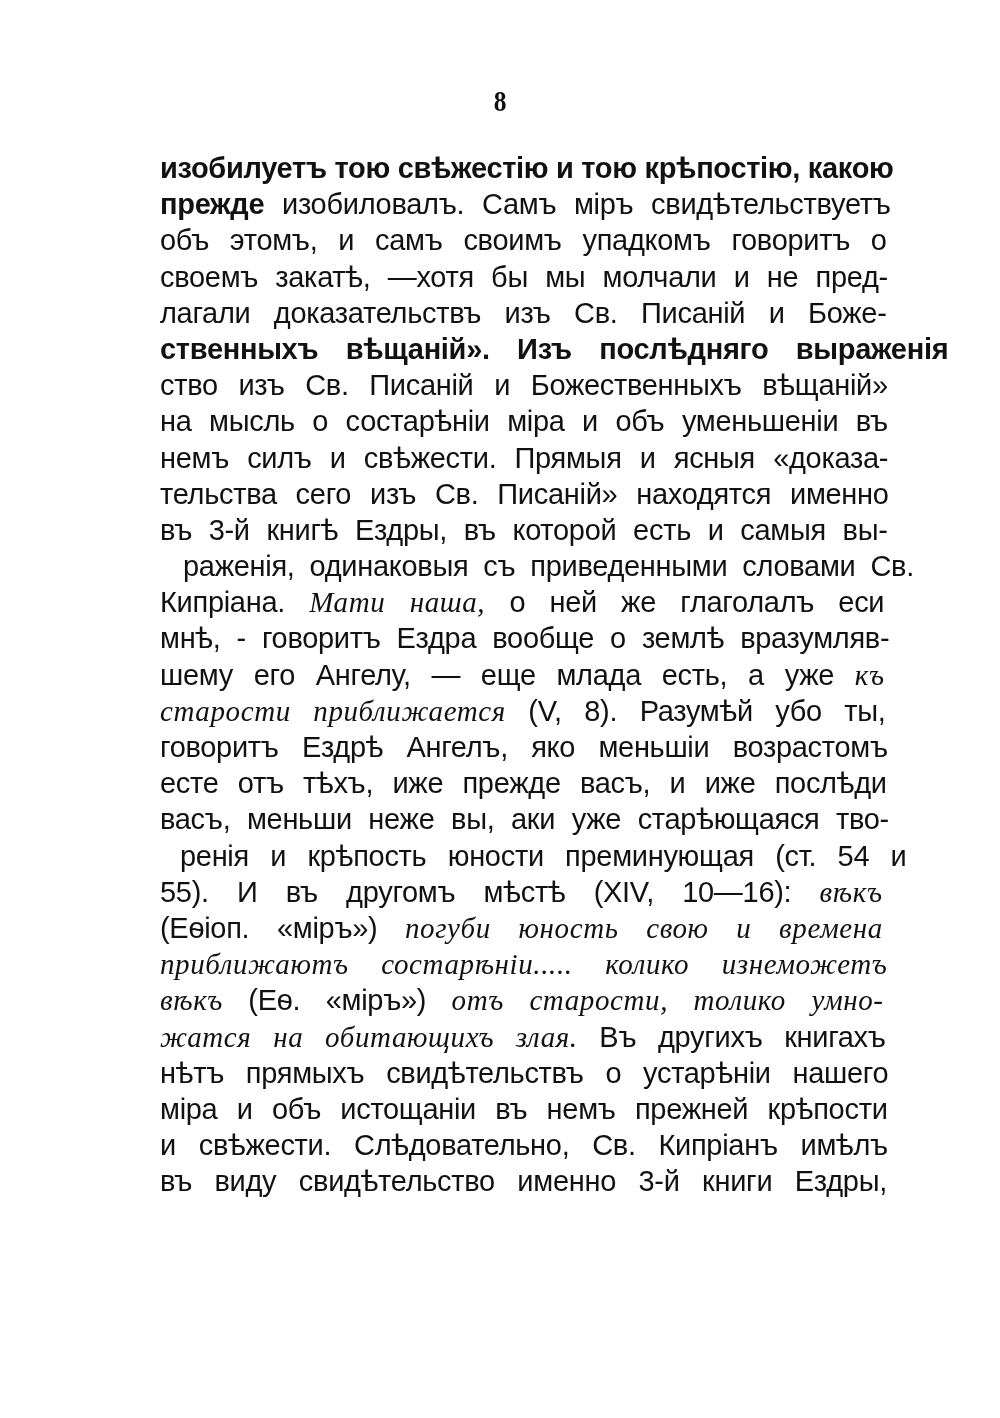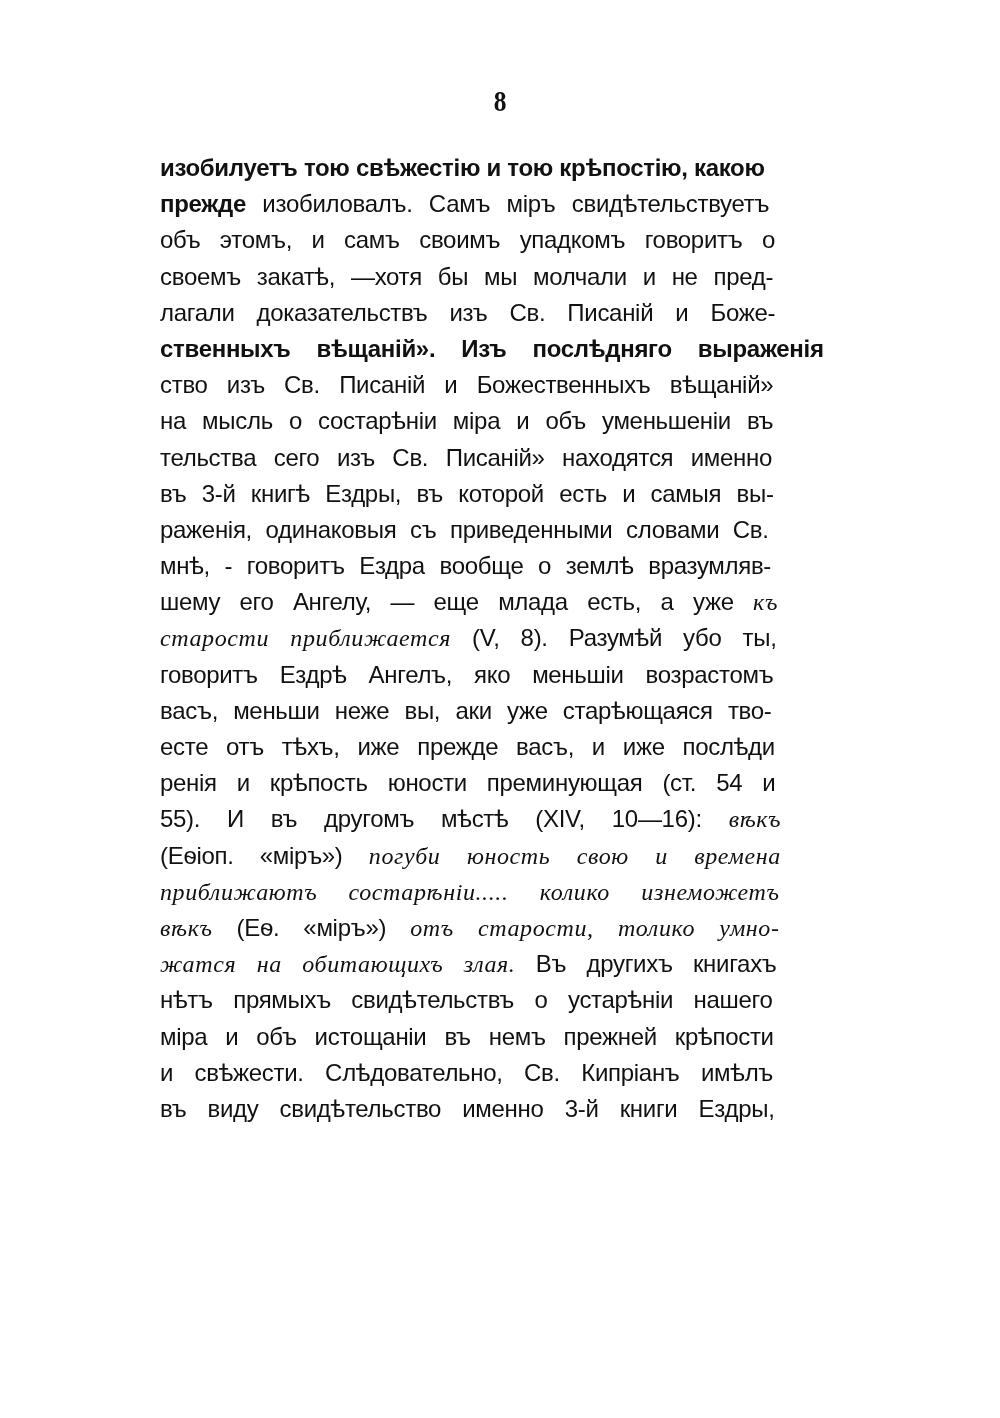--- a/index.html
+++ b/index.html
@@ -29,21 +29,21 @@
   .text-block {
     position: absolute;
     top: 150px;
     left: 160px;
     width: 682px;
   }
   .line {
     display: block;
     height: 36.2px;
     line-height: 36.2px;
-    font-size: 24px;
+    font-size: 29px;
     white-space: nowrap;
     text-align: justify;
     text-align-last: justify;
     font-family: "Liberation Sans Narrow", "Liberation Sans", "DejaVu Sans", sans-serif;
     font-stretch: condensed;
     letter-spacing: -0.3px;
   }
   .seg { white-space: pre; }
   .it {
     font-family: "Liberation Serif", "DejaVu Serif", serif;
@@ -63,30 +63,32 @@
 
 <div class="text-block" id="text-block">
     <div class="line"><span class="squeeze" style="transform: scaleX(0.999588);"><span class="seg b">изобилуетъ тою свѣжестію и тою крѣпостію, какою</span></span></div>
     <div class="line"><span class="squeeze"><span class="seg b" style="word-spacing: 9.98047px;">прежде</span><span class="seg" style="word-spacing: 9.98047px; margin-top: 30px;"> изобиловалъ. Самъ міръ свидѣтельствуетъ</span></span></div>
     <div class="line"><span class="squeeze"><span class="seg" style="word-spacing: 13.1094px;">объ этомъ, и самъ своимъ упадкомъ говоритъ о</span></span></div>
     <div class="line"><span class="squeeze"><span class="seg" style="word-spacing: 9.4375px;">своемъ закатѣ, —хотя бы мы молчали и не пред-</span></span></div>
     <div class="line"><span class="squeeze"><span class="seg" style="word-spacing: 15.6771px;">лагали доказательствъ изъ Св. Писаній и Боже-</span></span></div>
     <div class="line"><span class="squeeze"><span class="seg" style="word-spacing: 19.6445px; font-weight: bold;">ственныхъ вѣщаній». Изъ послѣдняго выраженія</span></span></div>
     <div class="line"><span class="squeeze"><span class="seg" style="word-spacing: 12.8724px;">ство изъ Св. Писаній и Божественныхъ вѣщаній»</span></span></div>
     <div class="line"><span class="squeeze"><span class="seg" style="word-spacing: 9.71484px;">на мысль о состарѣніи міра и объ уменьшеніи въ</span></span></div>
+    <div class="line"><span class="squeeze"><span class="seg" style="word-spacing: 10.3772px;">немъ силъ и свѣжести. Прямыя и ясныя «доказа-</span></span></div>
     <div class="line"><span class="squeeze"><span class="seg" style="word-spacing: 11.112px;">тельства сего изъ Св. Писаній» находятся именно</span></span></div>
     <div class="line"><span class="squeeze"><span class="seg" style="word-spacing: 8.95139px;">въ 3-й книгѣ Ездры, въ которой есть и самыя вы-</span></span></div>
-    <div class="line"><span class="squeeze"><span class="seg" style="word-spacing: 7.1875px;">раженія, одинаковыя съ приведенными словами Св.</span></span></div>
+    <div class="line"><span class="squeeze"><span class="seg" style="word-spacing: 7.1875px; margin-left: 23px;">раженія, одинаковыя съ приведенными словами Св.</span></span></div>
+    <div class="line"><span class="squeeze"><span class="seg" style="word-spacing: 16.4688px;">Кипріана. </span><span class="seg it" style="word-spacing: 16.4688px;">Мати наша,</span><span class="seg" style="word-spacing: 16.4688px;"> о ней же глаголалъ еси</span></span></div>
     <div class="line"><span class="squeeze"><span class="seg" style="word-spacing: 8.25223px;">мнѣ, - говоритъ Ездра вообще о землѣ вразумляв-</span></span></div>
     <div class="line"><span class="squeeze"><span class="seg" style="word-spacing: 12.9826px;">шему его Ангелу, — еще млада есть, а уже </span><span class="seg it" style="word-spacing: 12.9826px;">къ</span></span></div>
     <div class="line"><span class="squeeze"><span class="seg it" style="word-spacing: 14.6771px;">старости приближается</span><span class="seg" style="word-spacing: 14.6771px;"> (V, 8). Разумѣй убо ты,</span></span></div>
     <div class="line"><span class="squeeze"><span class="seg" style="word-spacing: 15.5094px;">говоритъ Ездрѣ Ангелъ, яко меньшіи возрастомъ</span></span></div>
+    <div class="line"><span class="squeeze"><span class="seg" style="word-spacing: 11.4551px;">есте отъ тѣхъ, иже прежде васъ, и иже послѣди</span></span></div>
     <div class="line"><span class="squeeze"><span class="seg" style="word-spacing: 8.79018px;">васъ, меньши неже вы, аки уже старѣющаяся тво-</span></span></div>
-    <div class="line"><span class="squeeze"><span class="seg" style="word-spacing: 11.4551px;">есте отъ тѣхъ, иже прежде васъ, и иже послѣди</span></span></div>
-    <div class="line"><span class="squeeze"><span class="seg" style="word-spacing: 13.5692px;">ренія и крѣпость юности преминующая (ст. 54 и</span></span></div>
+    <div class="line"><span class="squeeze"><span class="seg" style="word-spacing: 13.5692px; margin-left: 20px;">ренія и крѣпость юности преминующая (ст. 54 и</span></span></div>
     <div class="line"><span class="squeeze"><span class="seg" style="word-spacing: 20.5089px;">55). И въ другомъ мѣстѣ (XIV, 10—16): </span><span class="seg it" style="word-spacing: 20.5089px;">вѣкъ</span></span></div>
     <div class="line"><span class="squeeze"><span class="seg" style="word-spacing: 19.8385px;">(Еѳіоп. «міръ») </span><span class="seg it" style="word-spacing: 19.8385px;">погуби юность свою и времена</span></span></div>
     <div class="line"><span class="squeeze"><span class="seg it" style="word-spacing: 24.75px;">приближаютъ состарѣніи..... колико изнеможетъ</span></span></div>
     <div class="line"><span class="squeeze"><span class="seg it" style="word-spacing: 17.6432px;">вѣкъ</span><span class="seg" style="word-spacing: 17.6432px;"> (Еѳ. «міръ») </span><span class="seg it" style="word-spacing: 17.6432px;">отъ старости, толико умно-</span></span></div>
     <div class="line"><span class="squeeze"><span class="seg it" style="word-spacing: 13.9297px;">жатся на обитающихъ злая.</span><span class="seg" style="word-spacing: 13.9297px;"> Въ другихъ книгахъ</span></span></div>
     <div class="line"><span class="squeeze"><span class="seg" style="word-spacing: 14.0719px;">нѣтъ прямыхъ свидѣтельствъ о устарѣніи нашего</span></span></div>
     <div class="line"><span class="squeeze"><span class="seg" style="word-spacing: 11.558px;">міра и объ истощаніи въ немъ прежней крѣпости</span></span></div>
     <div class="line"><span class="squeeze"><span class="seg" style="word-spacing: 15.0219px;">и свѣжести. Слѣдовательно, Св. Кипріанъ имѣлъ</span></span></div>
     <div class="line"><span class="squeeze"><span class="seg" style="word-spacing: 14.7552px;">въ виду свидѣтельство именно 3-й книги Ездры,</span></span></div>
   </div>

